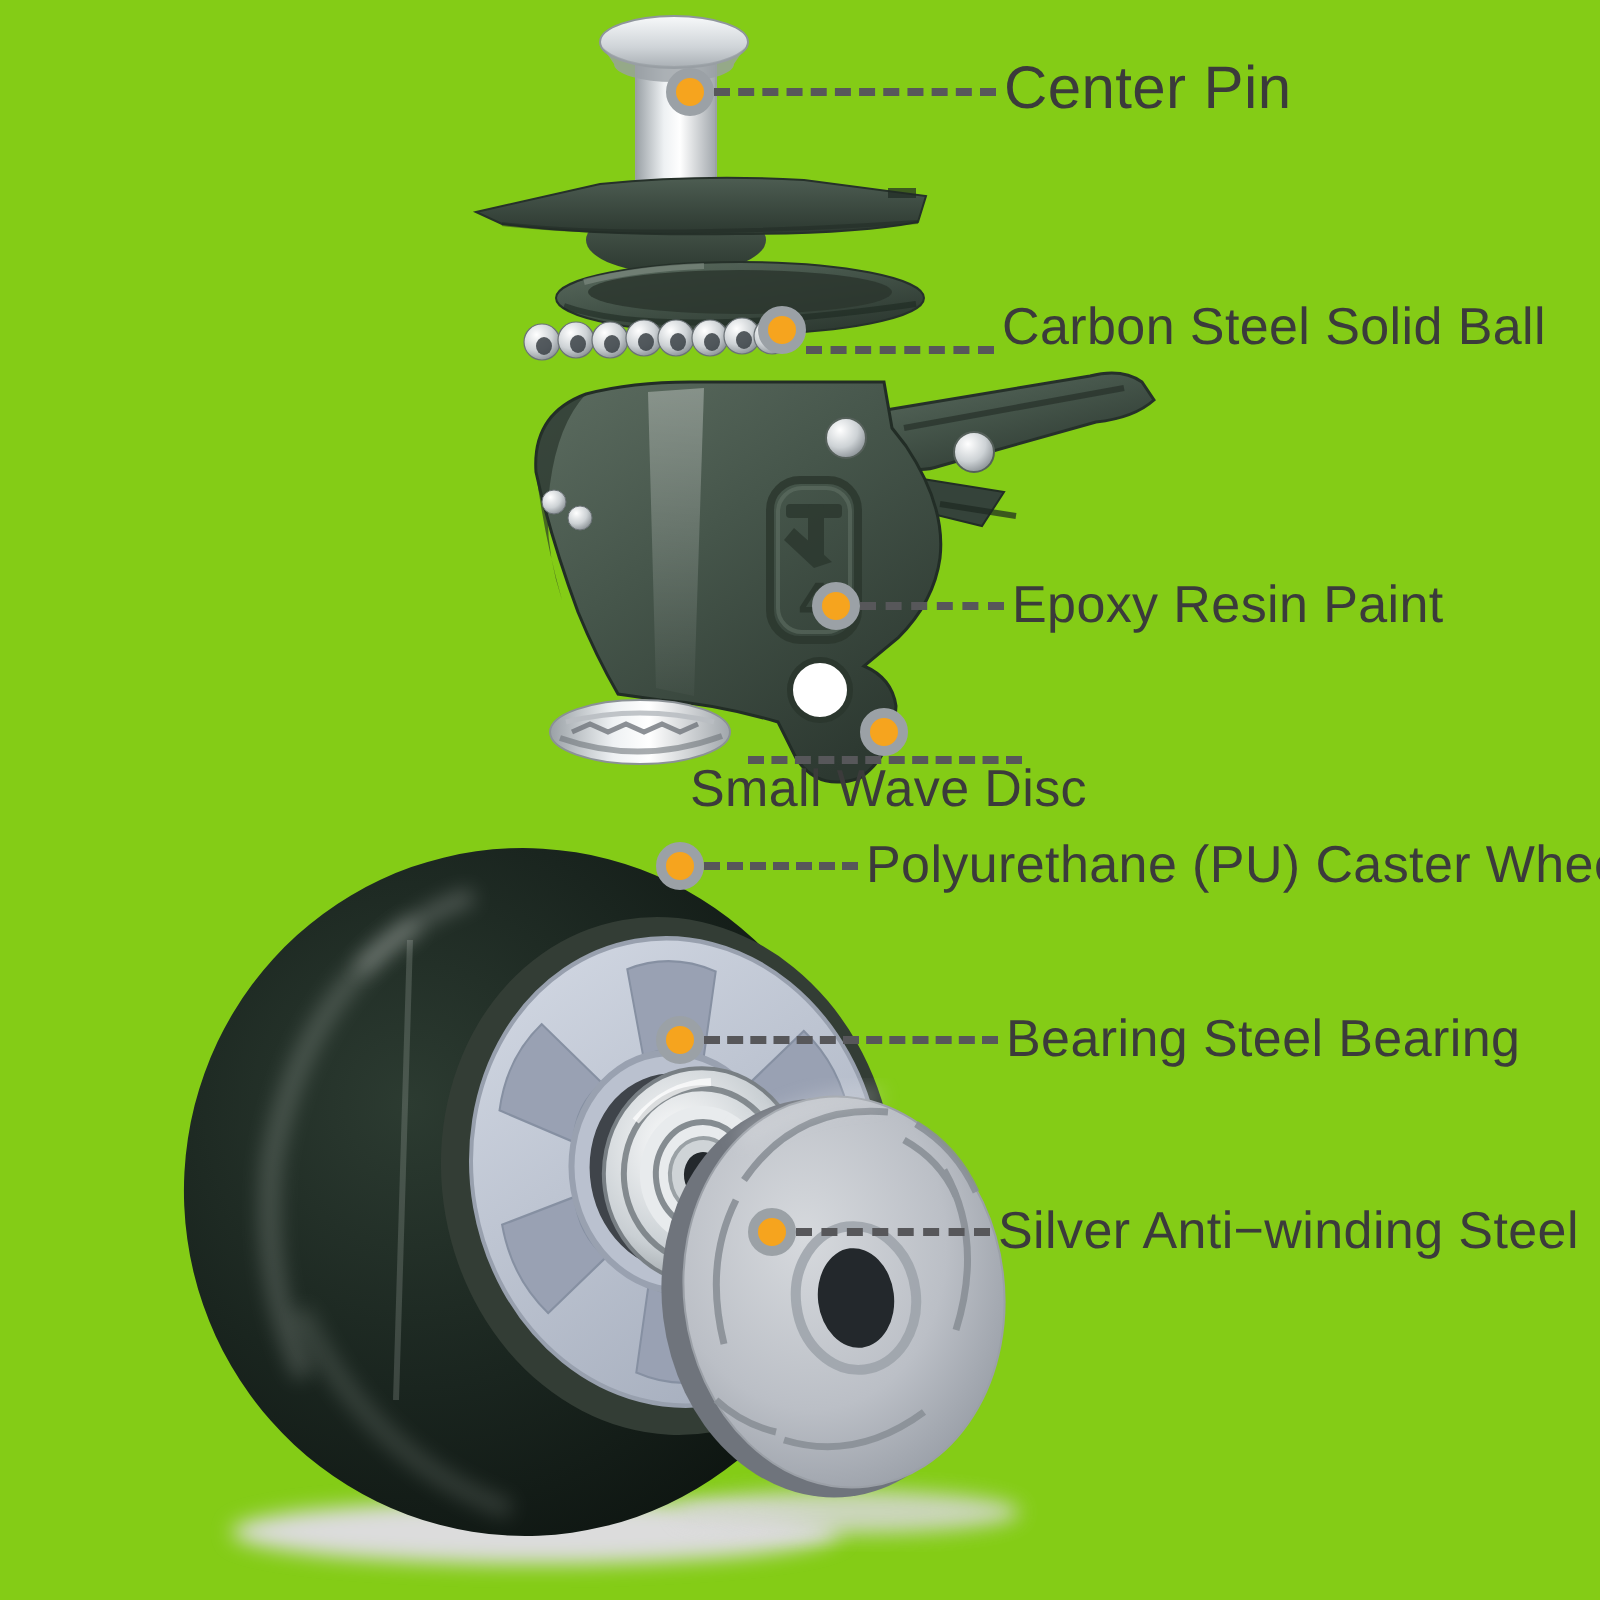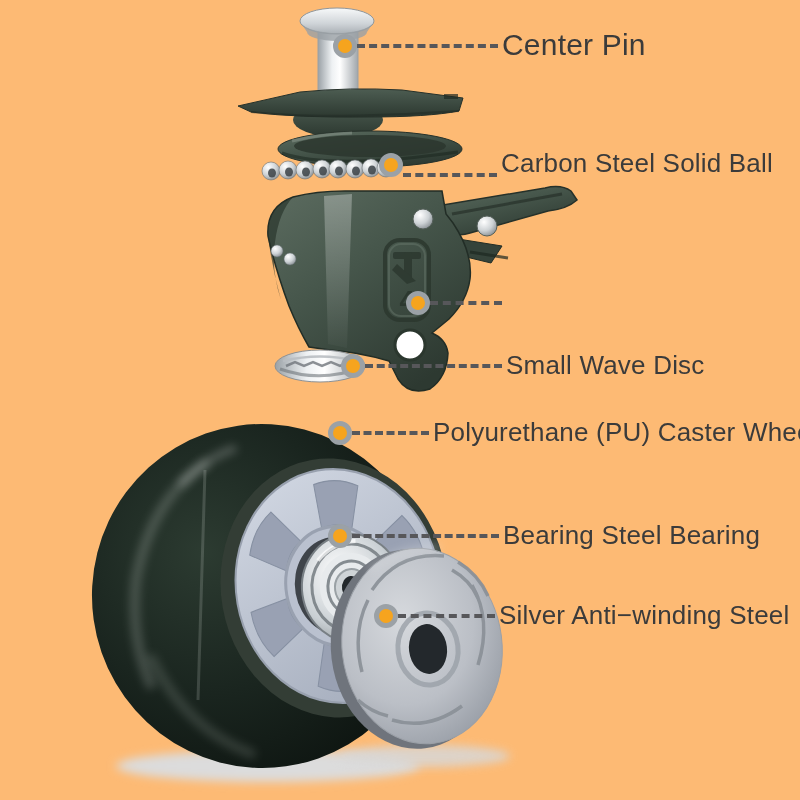--- a/index.html
+++ b/index.html
@@ -1,17 +1,17 @@
 <!DOCTYPE html>
 <html><head>
 <meta charset="utf-8">
 <style>
   html,body { margin:0; padding:0; background:#ffffff; }
   .stage {
-    position:relative; width:800px; height:800px; background:#fdba74;
+    position:relative; width:800px; height:800px; background:#84cc16;
     overflow:hidden; font-family:"Liberation Sans", sans-serif;
   }
   svg.art { position:absolute; left:0; top:0; }
   .callout { position:absolute; display:flex; align-items:center; height:24px; }
   .callout .dot {
     width:24px; height:24px; border-radius:50%;
     background:#F6A41E; border:5px solid #9BA1A6; box-sizing:border-box; flex:none;
   }
   .callout .dash { height:0; border-top:4px dashed #57575A; flex:none; }
   .callout .lbl {
@@ -243,35 +243,36 @@
 
   <div class="callout" style="left:379px; top:153px;align-items:flex-end;">
     <span class="dot"></span>
     <span class="dash" style="width:94px;"></span>
     <span class="lbl">Carbon Steel Solid Ball</span>
   </div>
 
   <div class="callout" style="left:406px; top:291px;">
     <span class="dot"></span>
     <span class="dash" style="width:72px;"></span>
-  </div>
-
-  <div class="callout" style="left:341px; top:354px;">
+    <span class="lbl">Epoxy Resin Paint</span>
+  </div>
+
+  <div class="callout" style="left:341px; top:354px;flex-direction:column;">
     <span class="dot"></span>
     <span class="dash" style="width:137px;"></span>
     <span class="lbl">Small Wave Disc</span>
   </div>
 
   <div class="callout" style="left:328px; top:421px;">
     <span class="dot"></span>
     <span class="dash" style="width:77px;"></span>
     <span class="lbl">Polyurethane (PU) Caster Wheel</span>
   </div>
 
-  <div class="callout" style="left:328px; top:524px;">
+  <div class="callout" style="left:328px; top:508px;">
     <span class="dot"></span>
     <span class="dash" style="width:147px;"></span>
     <span class="lbl">Bearing Steel Bearing</span>
   </div>
 
   <div class="callout" style="left:374px; top:604px;">
     <span class="dot"></span>
     <span class="dash" style="width:97px;"></span>
     <span class="lbl">Silver Anti−winding Steel</span>
   </div>

